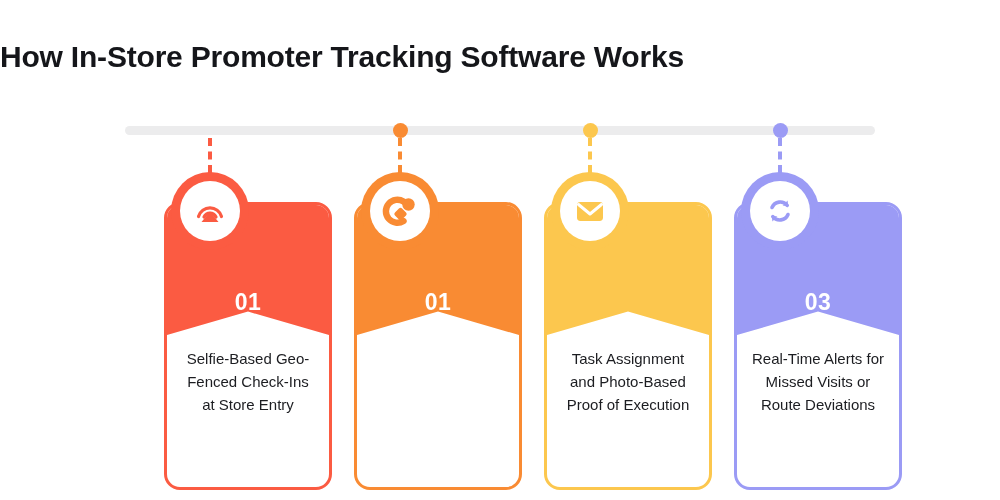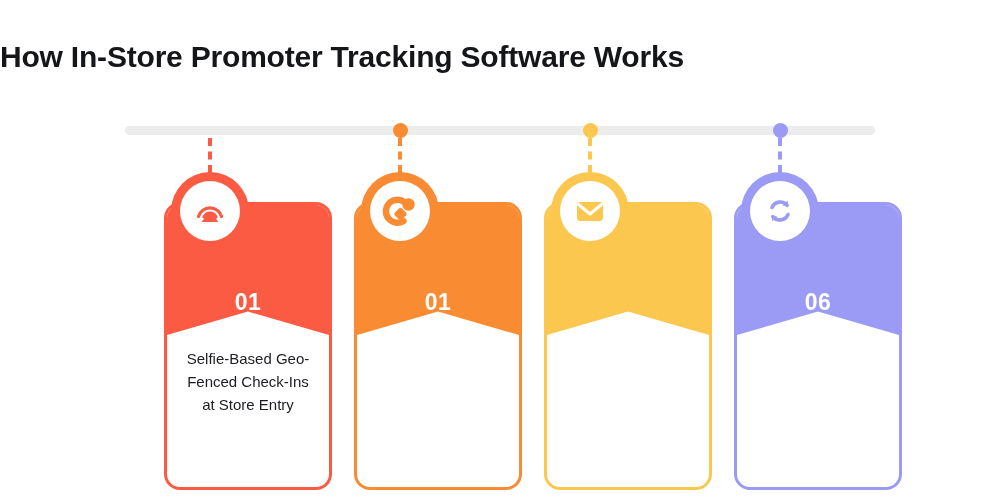--- a/index.html
+++ b/index.html
@@ -189,39 +189,41 @@
         </span>
       </div>
     </div>
   </div>
 
   <div class="timeline-dot" style="left:583px; background:#fcc74e;"></div>
   <div class="connector" style="left:588px; border-left-color:#fcc74e;"></div>
   <div class="step" style="left:512px;">
     <div class="card" style="border-color:#fcc74e;">
       <div class="card-head" style="background:#fcc74e;"></div>
+      <div class="card-body">Task Assignment and Photo-Based Proof of Execution</div>
     </div>
     <div class="icon-badge" style="background:#fcc74e;">
       <div class="inner">
         <span>
           <svg width="36" height="36" viewBox="0 0 36 36">
             <rect x="5" y="9" width="26" height="19" rx="3.4" fill="#fcc74e"></rect>
             <path d="M6.5 11.5 L18 21 L29.5 11.5" fill="none" stroke="#ffffff" stroke-width="3" stroke-linecap="round" stroke-linejoin="round"></path>
           </svg>
         </span>
       </div>
     </div>
   </div>
 
   <div class="timeline-dot" style="left:773px; background:#9b9bf5;"></div>
   <div class="connector" style="left:778px; border-left-color:#9b9bf5;"></div>
   <div class="step" style="left:702px;">
     <div class="card" style="border-color:#9b9bf5;">
       <div class="card-head" style="background:#9b9bf5;"></div>
-      <div class="card-number">06</div>
+      <div class="card-number">03</div>
+      <div class="card-body">Real-Time Alerts for Missed Visits or Route Deviations</div>
     </div>
     <div class="icon-badge" style="background:#9b9bf5;">
       <div class="inner">
         <span>
           <svg width="38" height="38" viewBox="0 0 38 38">
             <path d="M11 15.5a9 9 0 0 1 15.2-2.2" fill="none" stroke="#9b9bf5" stroke-width="3.6" stroke-linecap="round"></path>
             <path d="M27 22.5a9 9 0 0 1-15.2 2.2" fill="none" stroke="#9b9bf5" stroke-width="3.6" stroke-linecap="round"></path>
             <path d="M26.6 8.5 L27.2 14.2 L21.6 13.4 Z" fill="#9b9bf5"></path>
             <path d="M11.4 29.5 L10.8 23.8 L16.4 24.6 Z" fill="#9b9bf5"></path>
           </svg>

